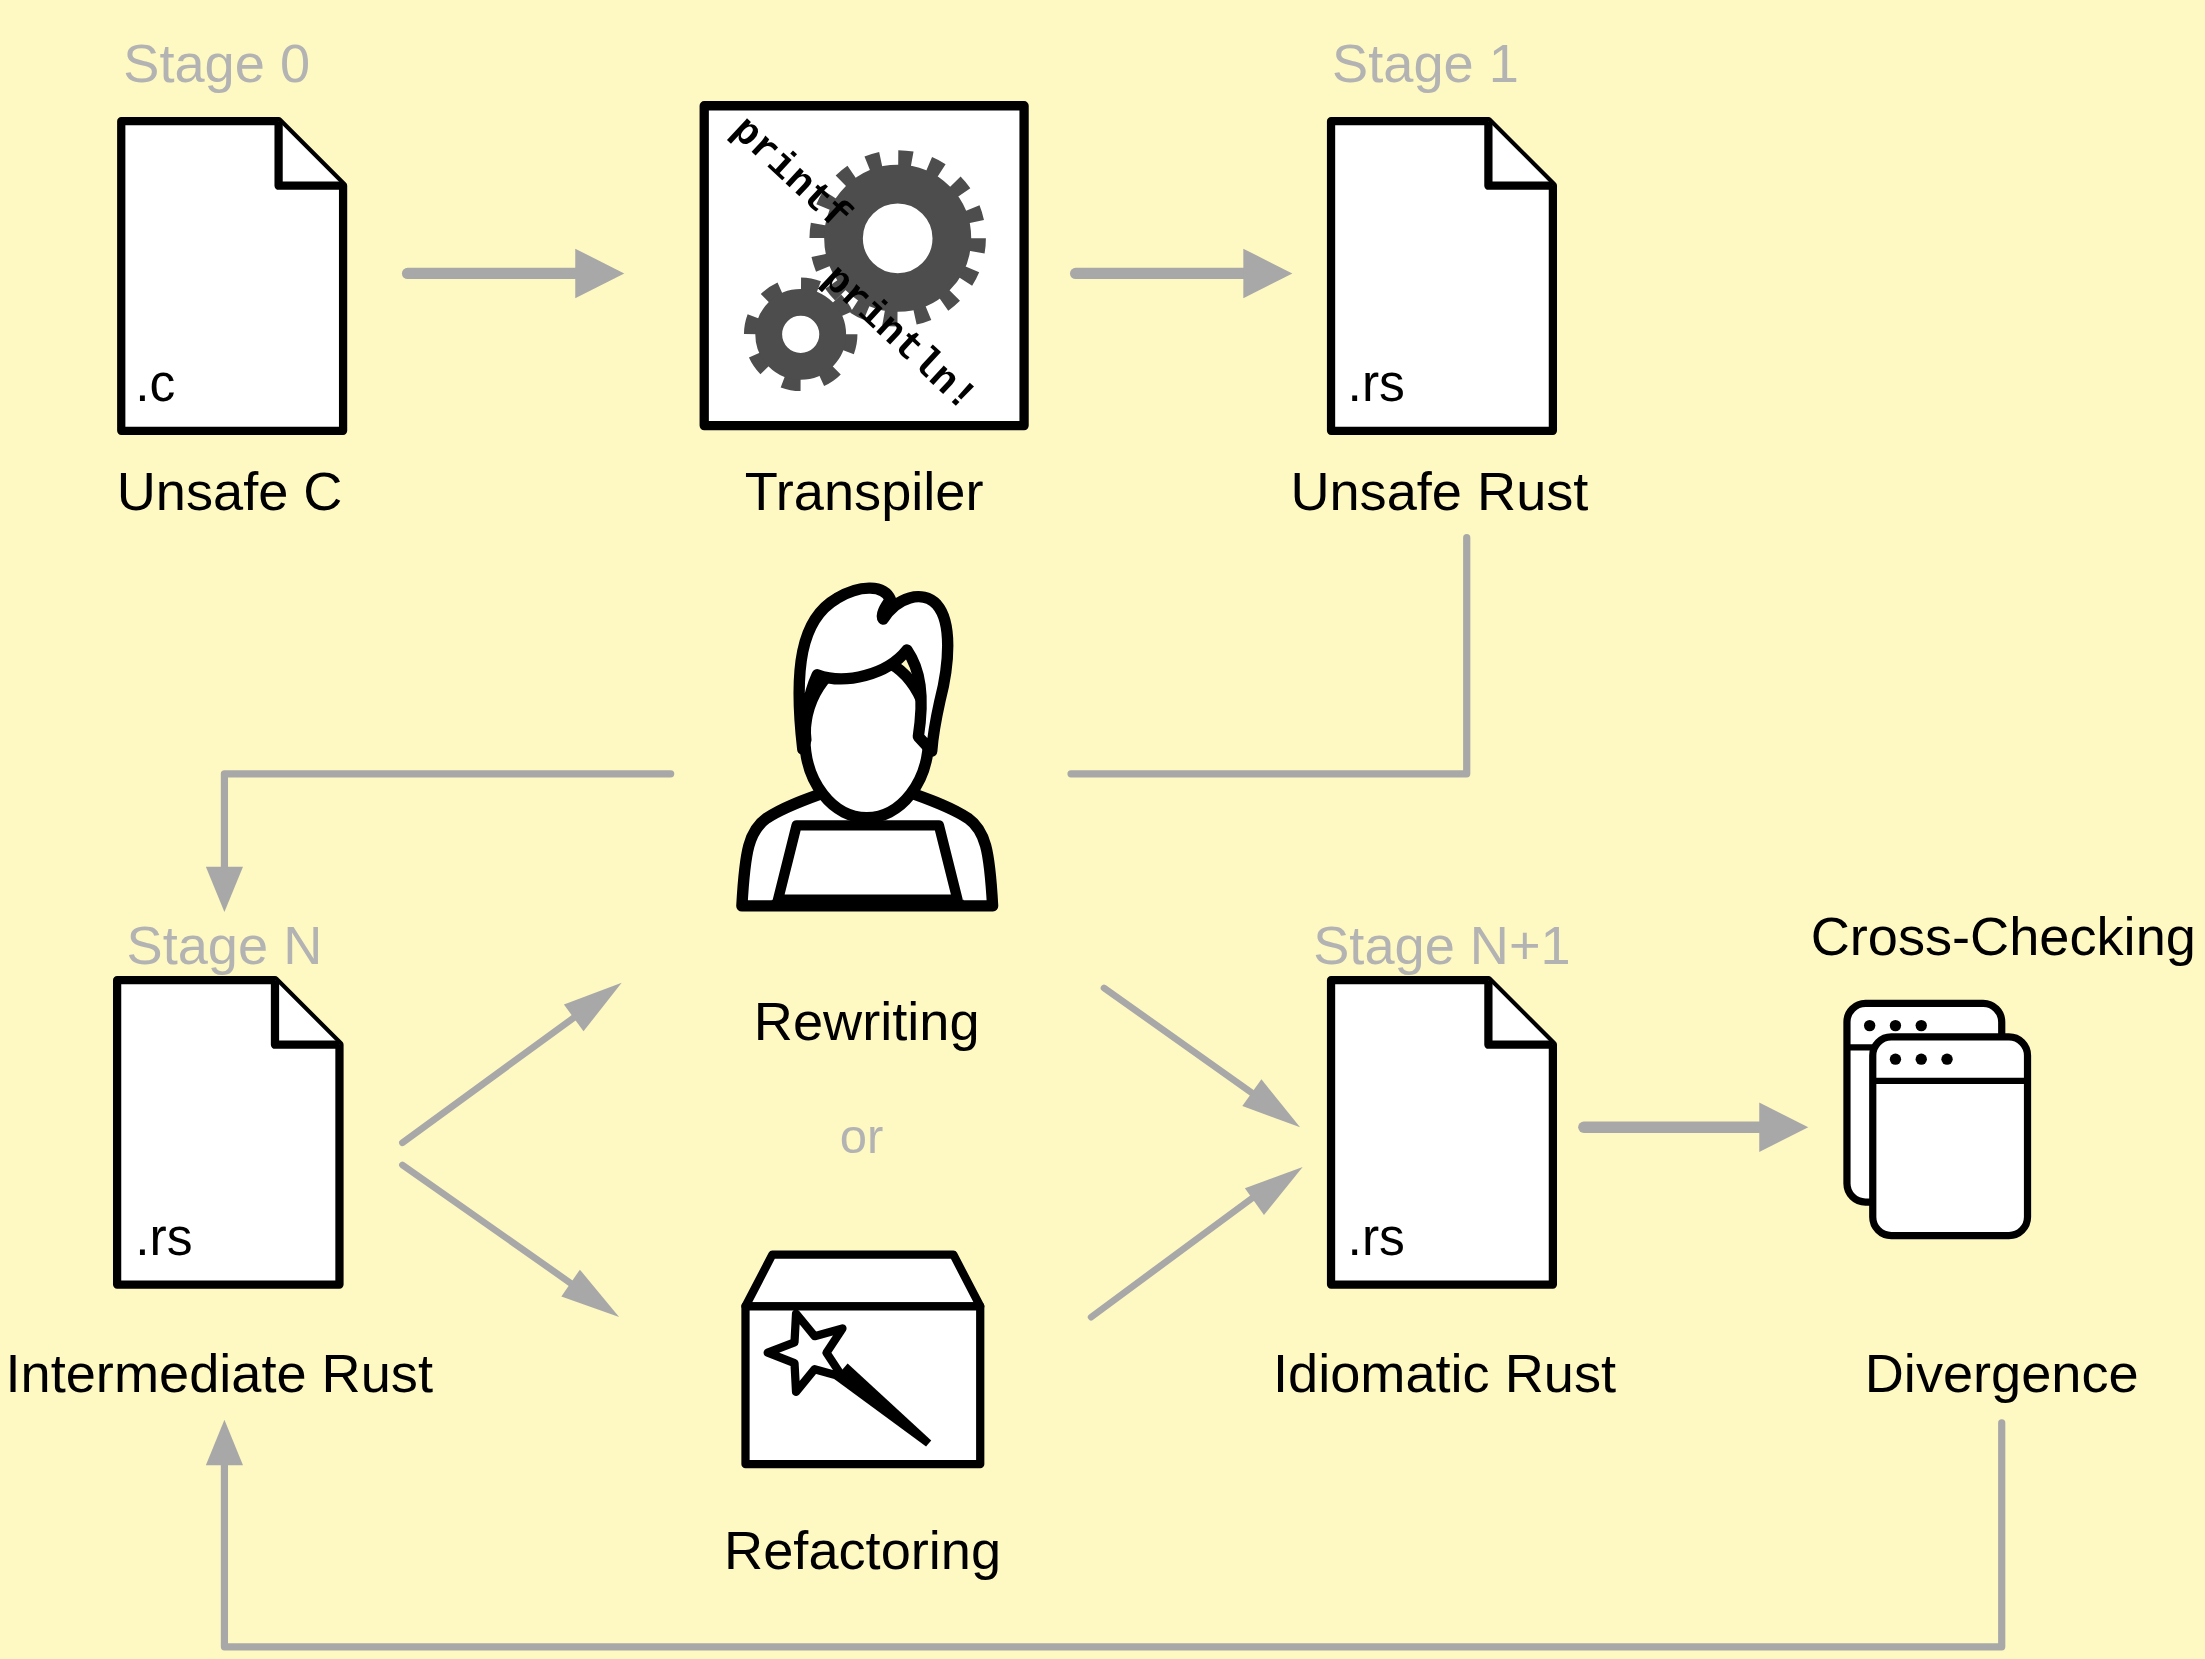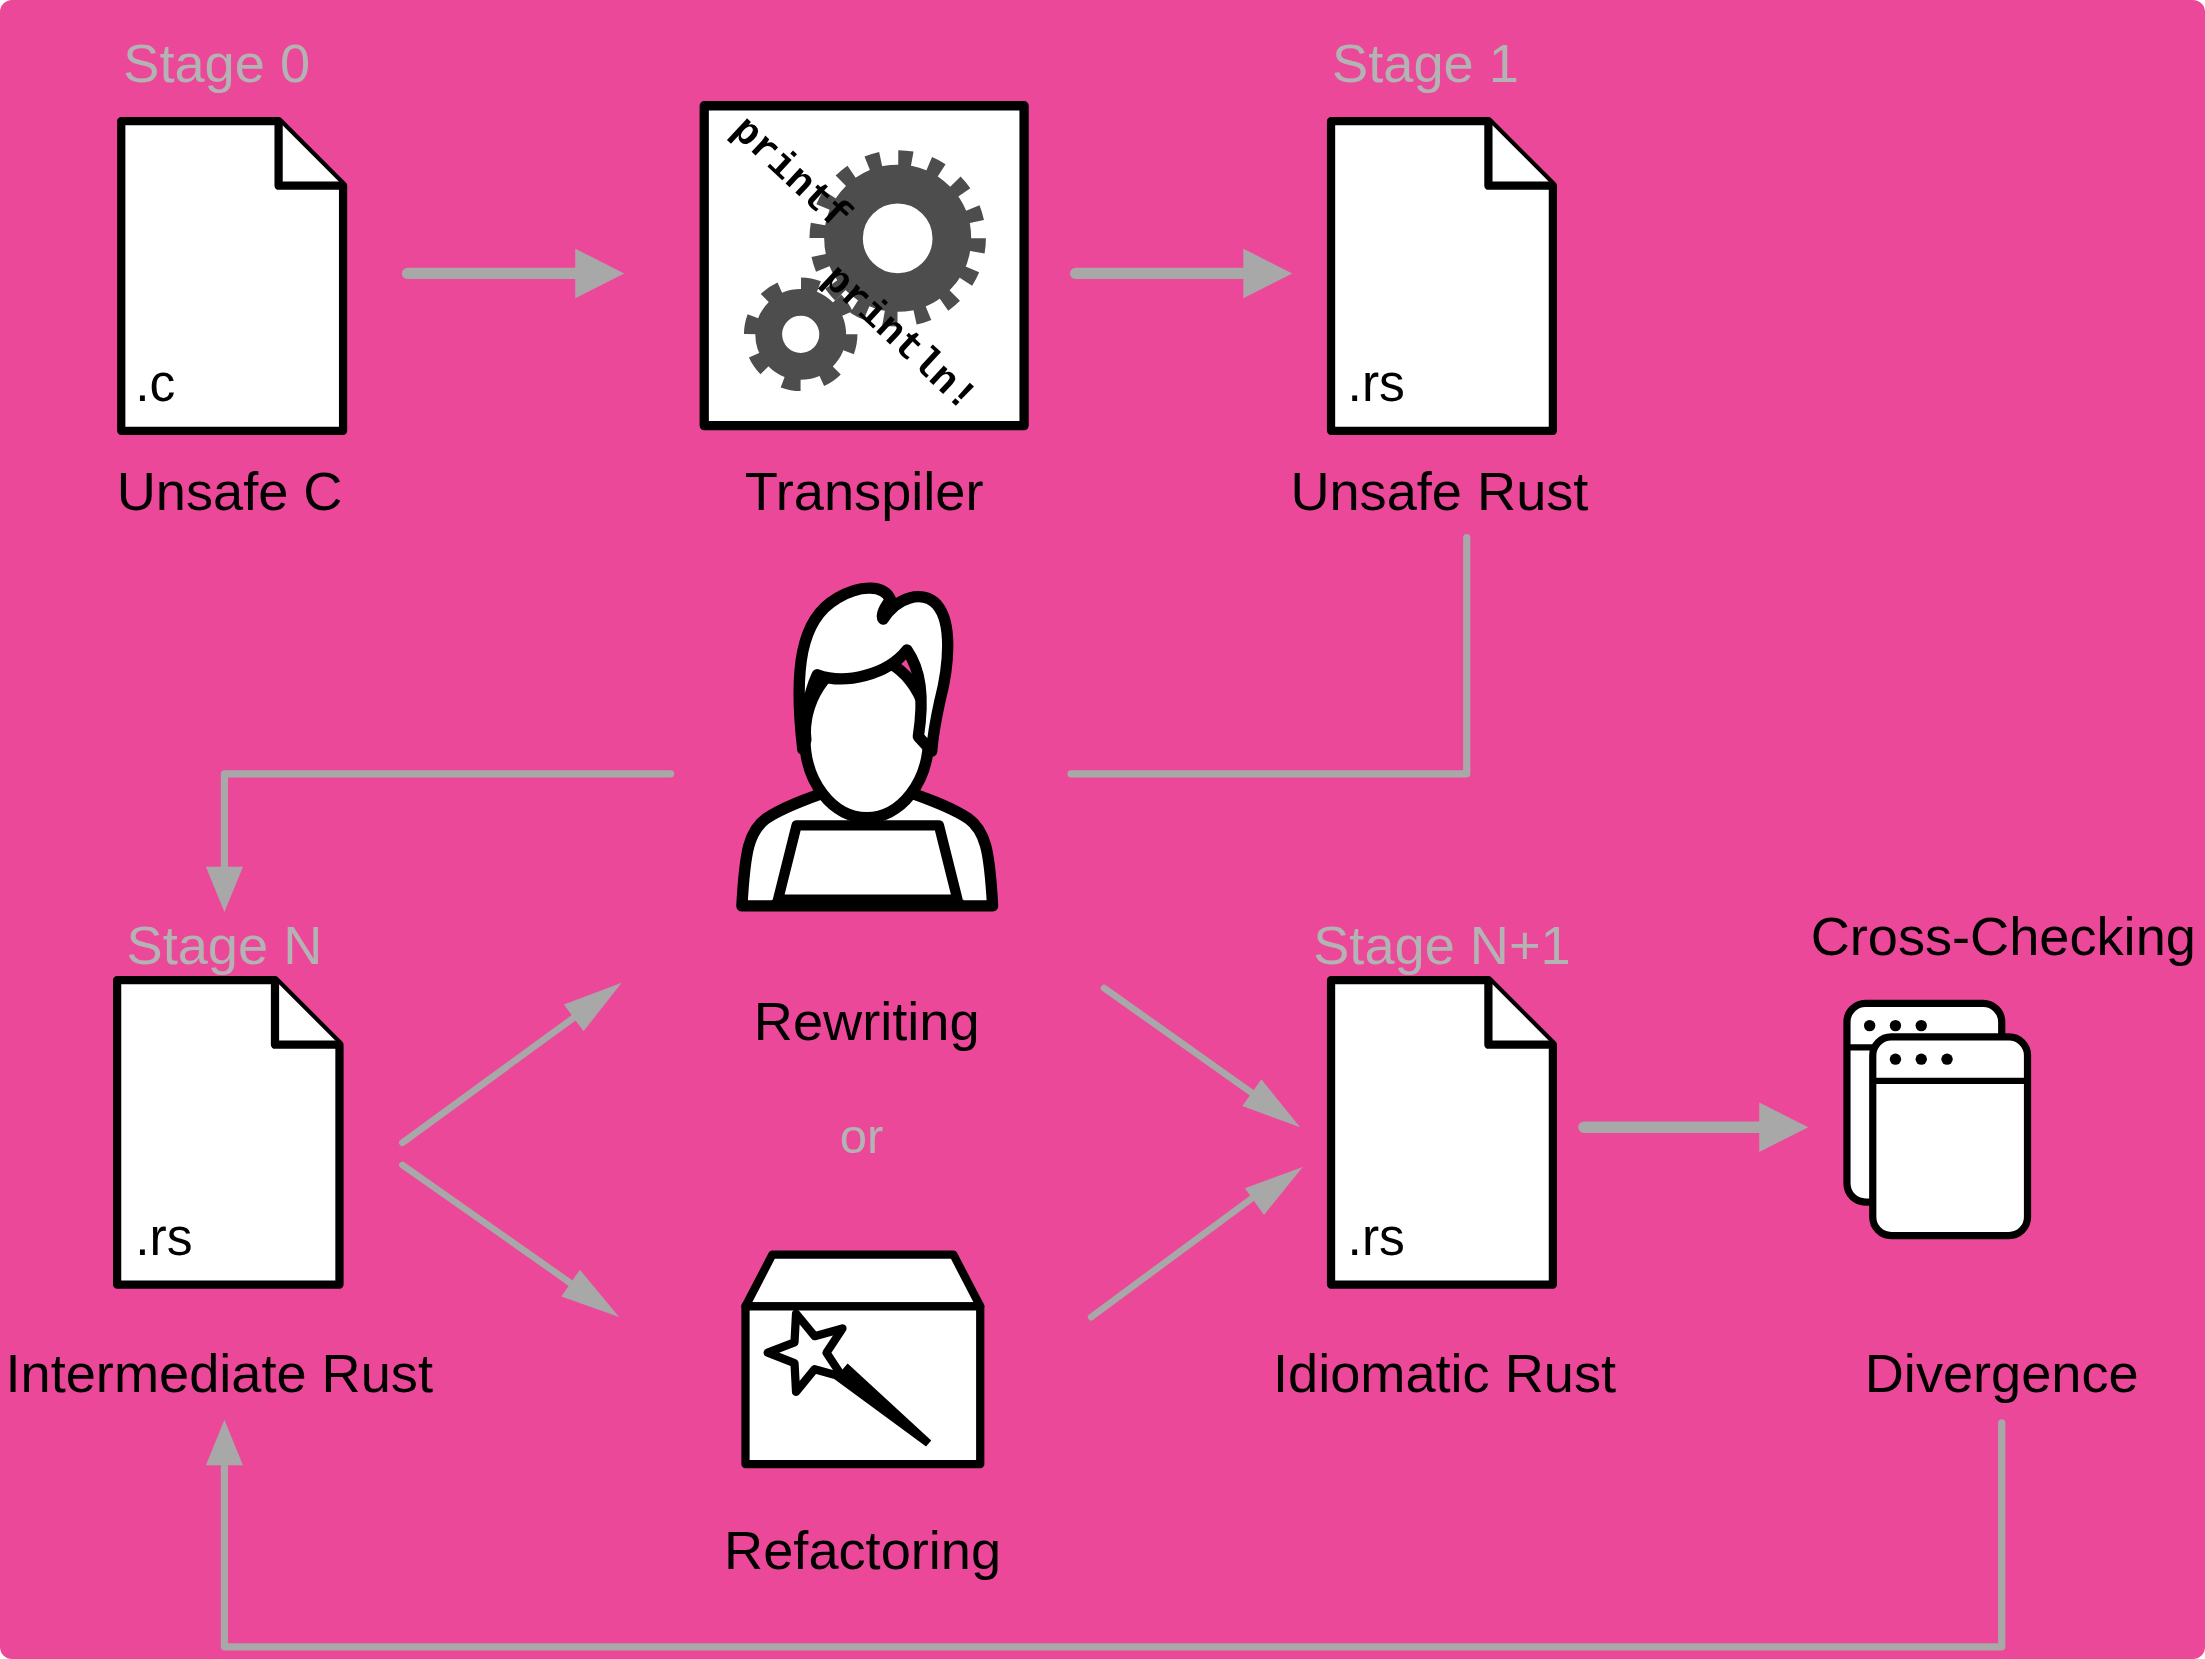--- a/index.html
+++ b/index.html
@@ -2,22 +2,21 @@
 <html style="font-size:8.3px"><head>
 <meta charset="utf-8">
 <style>
   html, body {
     margin: 0;
     padding: 0;
     background: #ffffff;
   }
   .diagram-wrap {
     width: 100%;
-    background: #ec4899;
-    border-radius: 12px;
+    background: #fef9c3;
   }
   svg {
     display: block;
     width: 100%;
     height: auto;
     font-family: "Liberation Sans", sans-serif;
   }
   .lbl {
     font-size: 105px;
     fill: #000000;

